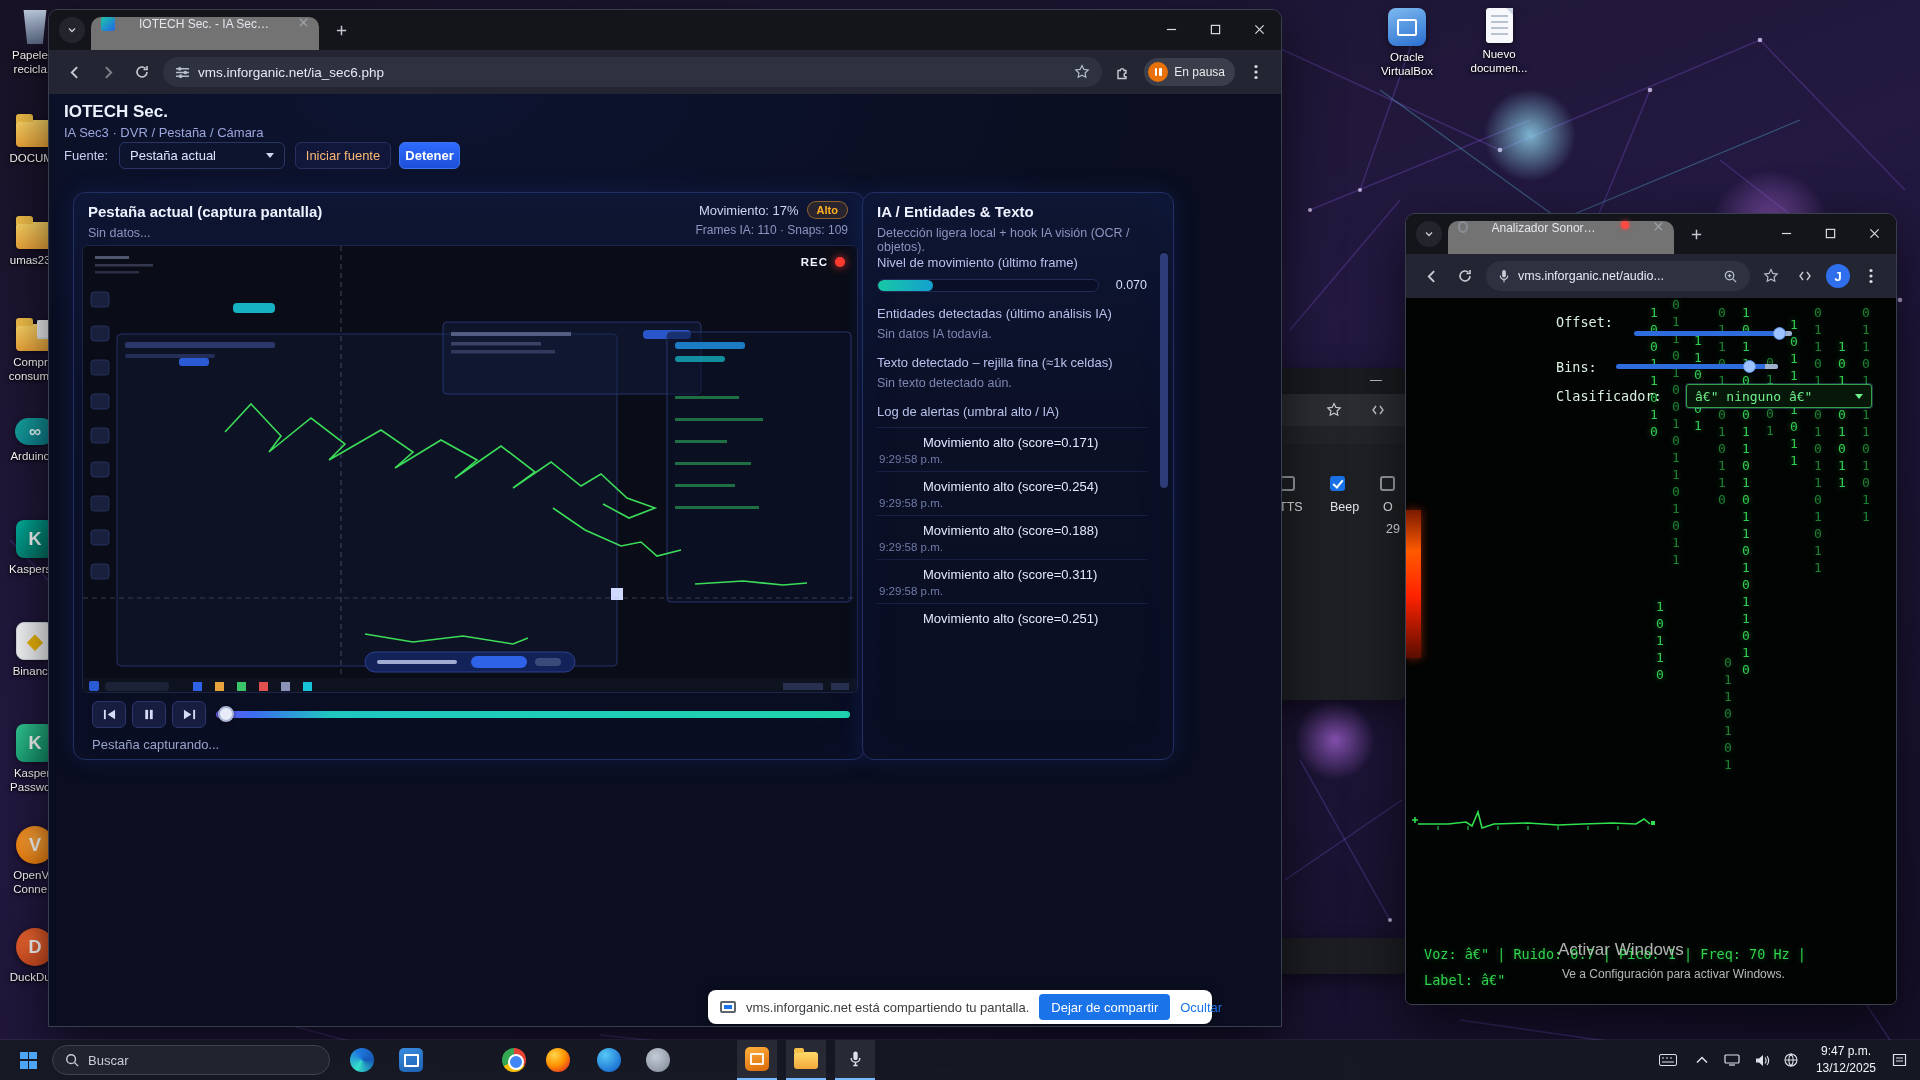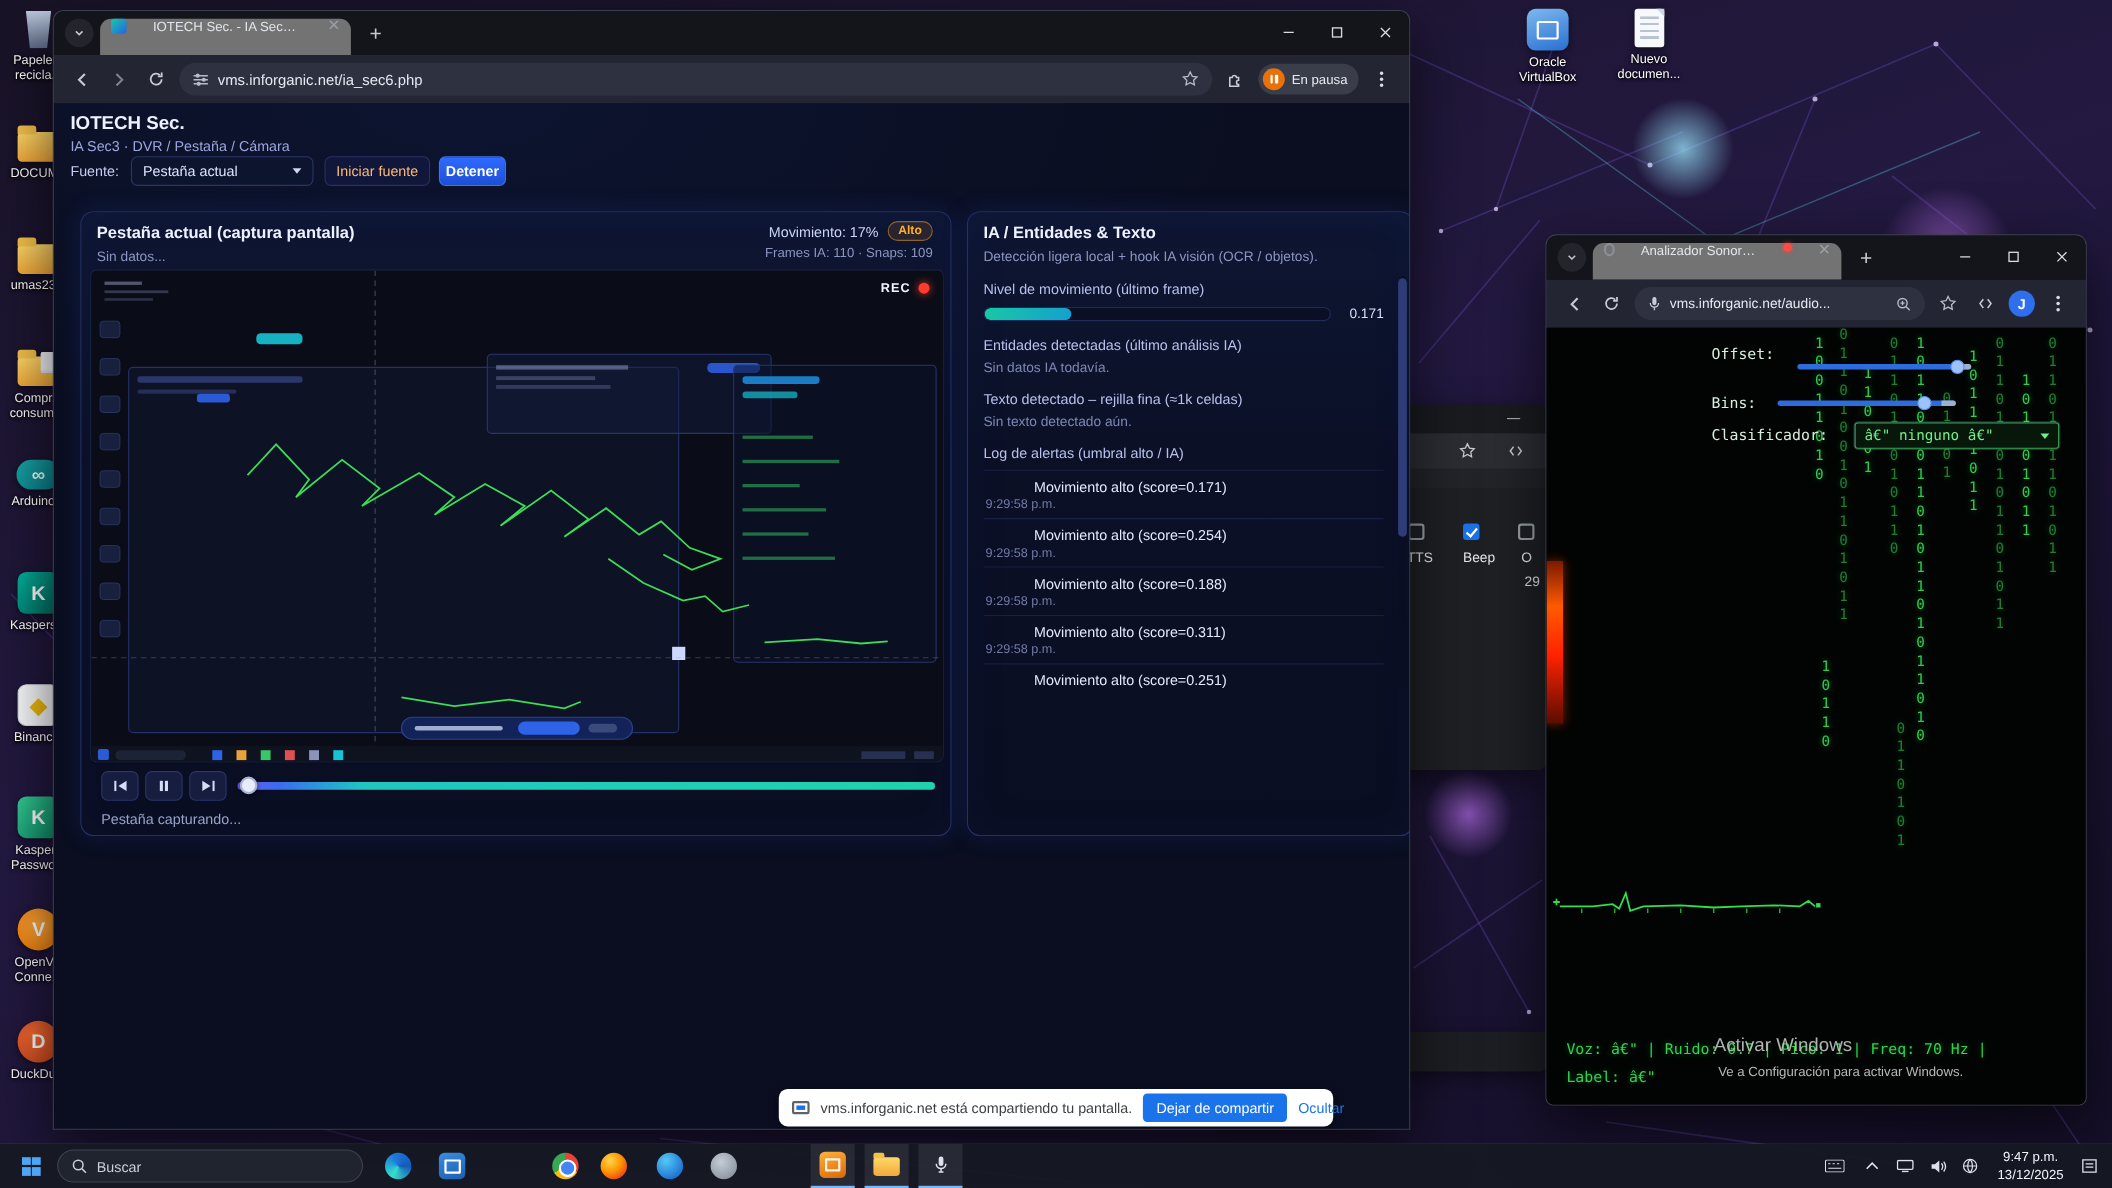--- a/index.html
+++ b/index.html
@@ -94,21 +94,21 @@
   .btn { position:absolute; top:48px; height:27px; border-radius:6px; font-size:13px; display:flex;
     align-items:center; justify-content:center; }
   .btn-start { left:246px; width:96px; background:#11173a; border:1px solid #273060; color:#fdba74; }
   .btn-stop { left:350px; width:61px; background:linear-gradient(180deg,#2e6bff,#1d4fd8);
     color:#fff; font-weight:bold; border:1px solid #3b74f0; }
 
   .panel { position:absolute; top:98px; height:568px; border-radius:12px; border:1px solid #233066;
     background:linear-gradient(180deg,#0e1633,#0b1026 40%,#0a0e22);
     box-shadow:0 0 22px rgba(40,70,200,.18), inset 0 0 40px rgba(30,50,140,.08); }
   #panel-video { left:24px; width:792px;padding-left:44px; }
-  #panel-ia { left:830px; width:406px; }
+  #panel-ia { left:813px; width:312px; }
   .p-title { position:absolute; left:14px; top:10px; font-size:15px; font-weight:bold; color:#eef2ff; }
   .p-sub { position:absolute; left:14px; top:33px; font-size:12.5px; color:#8b95c0; }
   .pv-stats { position:absolute; right:16px; top:8px; text-align:right; }
   .pv-stats .row1 { display:flex; align-items:center; gap:8px; justify-content:flex-end; }
   .mv-label { font-size:13px; color:#cdd5f5; }
   .badge-alto { font-size:11px; font-weight:bold; color:#ffb020; background:rgba(230,140,20,.13);
     border:1px solid rgba(230,150,40,.55); border-radius:9px; padding:2px 9px; }
   .frames-label { font-size:12px; color:#8b95c0; margin-top:4px; }
   .video-box { position:absolute; left:8px; top:52px; width:776px; height:448px; background:#0a0d17;
     border:1px solid #1b2448; border-radius:6px; overflow:hidden; }
@@ -577,21 +577,21 @@
 
       <div class="panel" id="panel-ia">
         <div class="p-title">IA / Entidades &amp; Texto</div>
         <div class="p-sub">Detección ligera local + hook IA visión (OCR / objetos).</div>
         <div class="ia-body">
           <div class="sec-label">Nivel de movimiento (último frame)</div>
           <div class="bar-row">
             <div class="mbar">
                 <div id="movement-fill" style="width: 25%;"></div>
               </div>
-            <div class="mval">0.171</div>
+            <div class="mval">0.070</div>
           </div>
           <div class="sec-label">Entidades detectadas (último análisis IA)</div>
           <div class="sec-empty">Sin datos IA todavía.</div>
           <div class="sec-label">Texto detectado – rejilla fina (≈1k celdas)</div>
           <div class="sec-empty">Sin texto detectado aún.</div>
           <div class="sec-label">Log de alertas (umbral alto / IA)</div>
           <div id="alert-list">
               <div class="alert-item">
                 <div class="a-title">Movimiento alto (score=0.171)</div>
                 <div class="a-time">9:29:58 p.m.</div>

